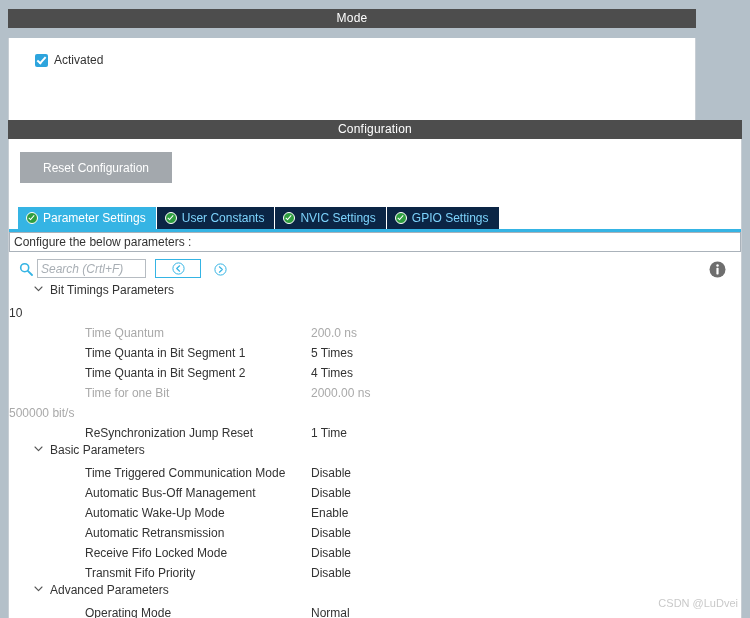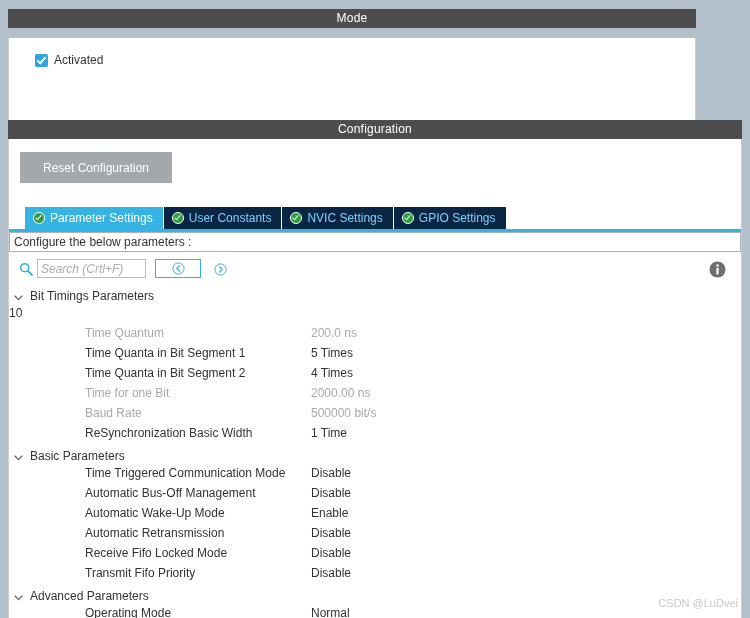--- a/index.html
+++ b/index.html
@@ -124,21 +124,21 @@
     justify-content: center;
     border: none;
     font-family: "Liberation Sans", sans-serif;
     cursor: default;
     box-sizing: border-box;
   }
 
   
   .tab-strip {
     position: absolute;
-    left: 16px;
+    left: 9px;
     top: 68px;
     height: 40px;
     display: flex;
     align-items: flex-start;
     border-radius: 7px;
   }
   .tab {
     height: 22px;
     display: flex;
     align-items: center;
@@ -276,22 +276,22 @@
   
   .tree {
     position: absolute;
     left: 0px;
     top: 144px;
     width: 732px;
   }
   .group-row {
     height: 20px;
     display: flex;
-    align-items: flex-end;
-    padding-left: 4px;
+    align-items: flex-start;
+    padding-left: 24px;
     cursor: default;
   }
   .chev {
     width: 11px;
     height: 11px;
     margin-right: 6px;
     flex: 0 0 auto;
   }
   .group-label {
     font-size: 12px;
@@ -426,25 +426,24 @@
           </div>
           <div class="param-row">
             <span class="param-name">Time Quanta in Bit Segment 2</span>
             <span class="param-value">4 Times</span>
           </div>
           <div class="param-row dim">
             <span class="param-name">Time for one Bit</span>
             <span class="param-value">2000.00 ns</span>
           </div>
           <div class="param-row dim">
-            <span class="param-name">Baud Rate</span>
             <span class="param-value">500000 bit/s</span>
           </div>
           <div class="param-row">
-            <span class="param-name">ReSynchronization Basic Width</span>
+            <span class="param-name">ReSynchronization Jump Reset</span>
             <span class="param-value">1 Time</span>
           </div>
           <div class="group-row">
             <svg class="chev" viewBox="0 0 11 11">
               <path d="M2 4 L5.5 7.6 L9 4" fill="none" stroke="#555" stroke-width="1.1" stroke-linecap="round" stroke-linejoin="round"></path>
             </svg>
             <span class="group-label">Basic Parameters</span>
           </div>
           <div class="param-row">
             <span class="param-name">Time Triggered Communication Mode</span>

